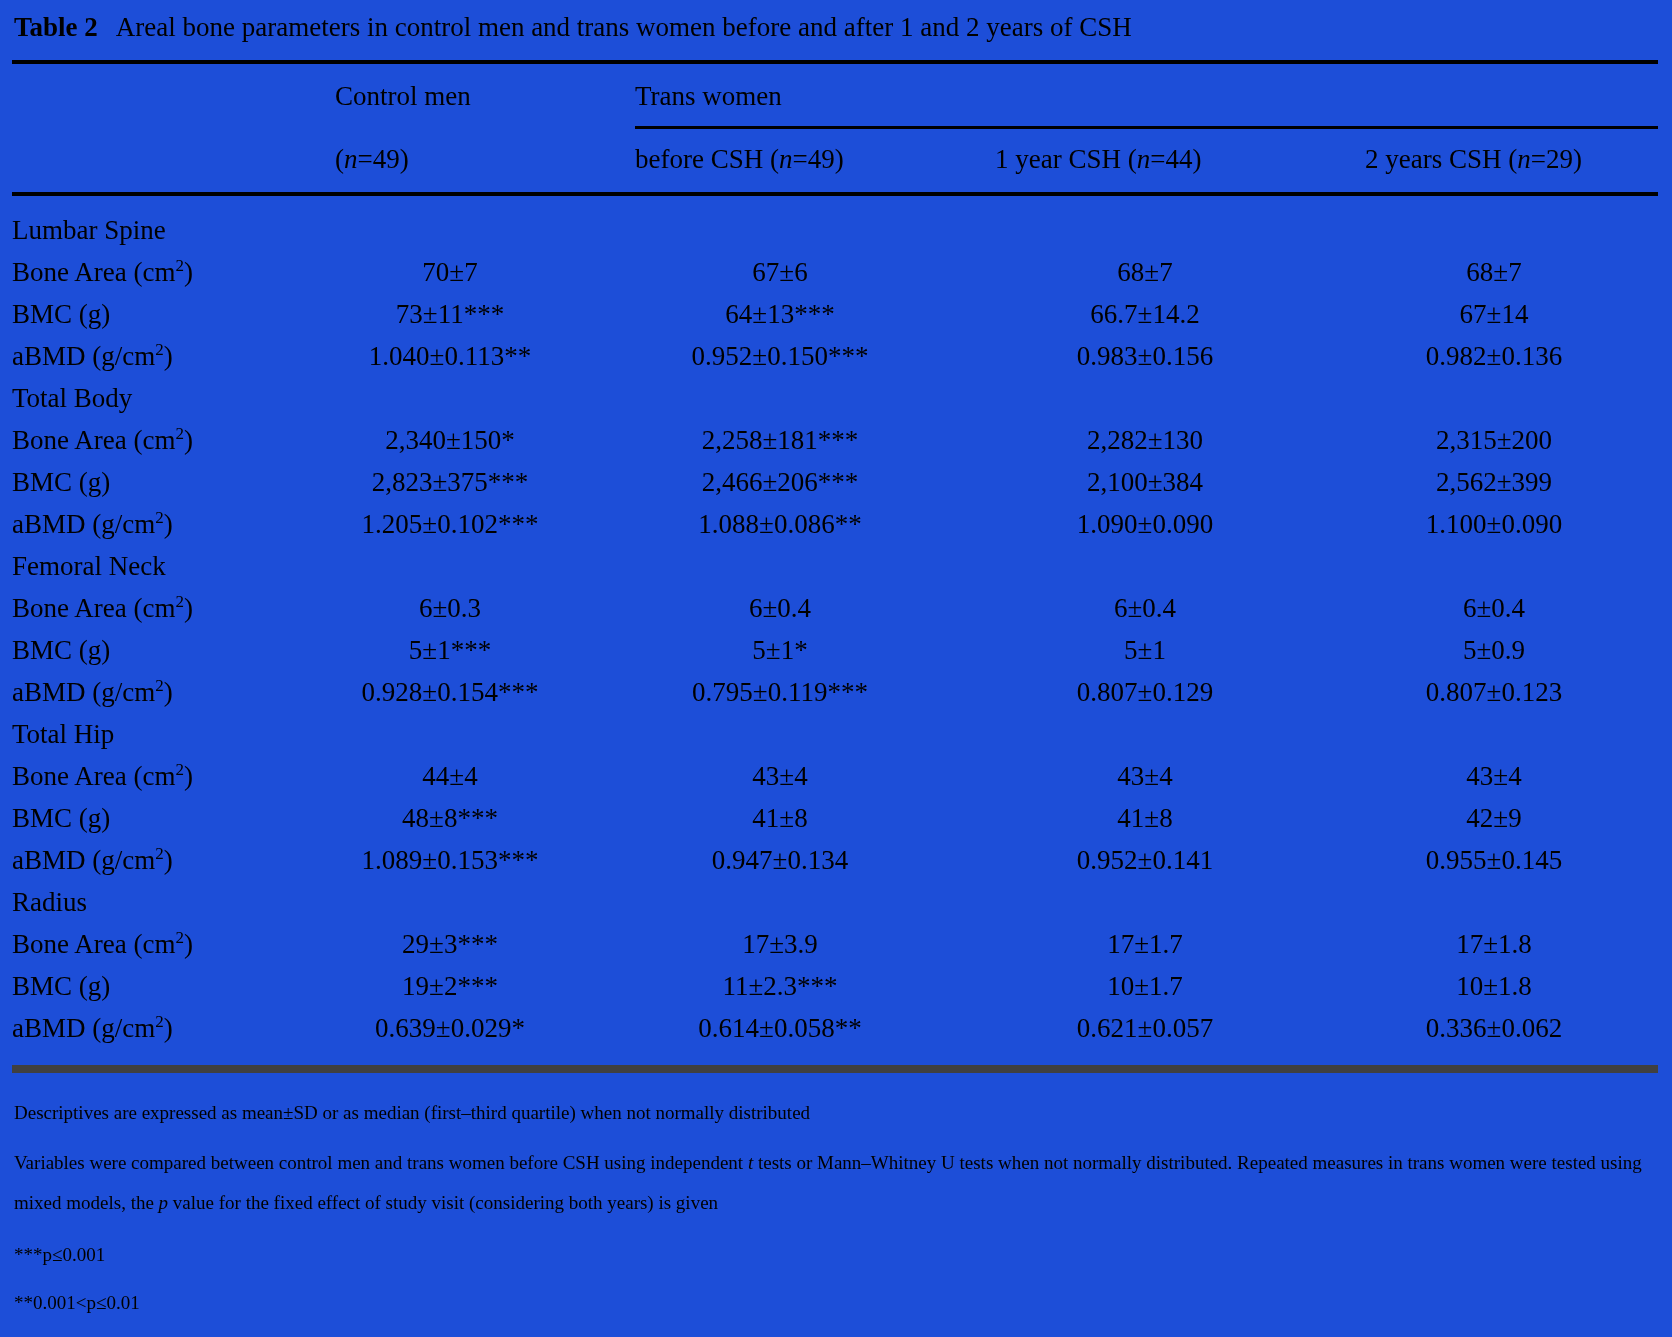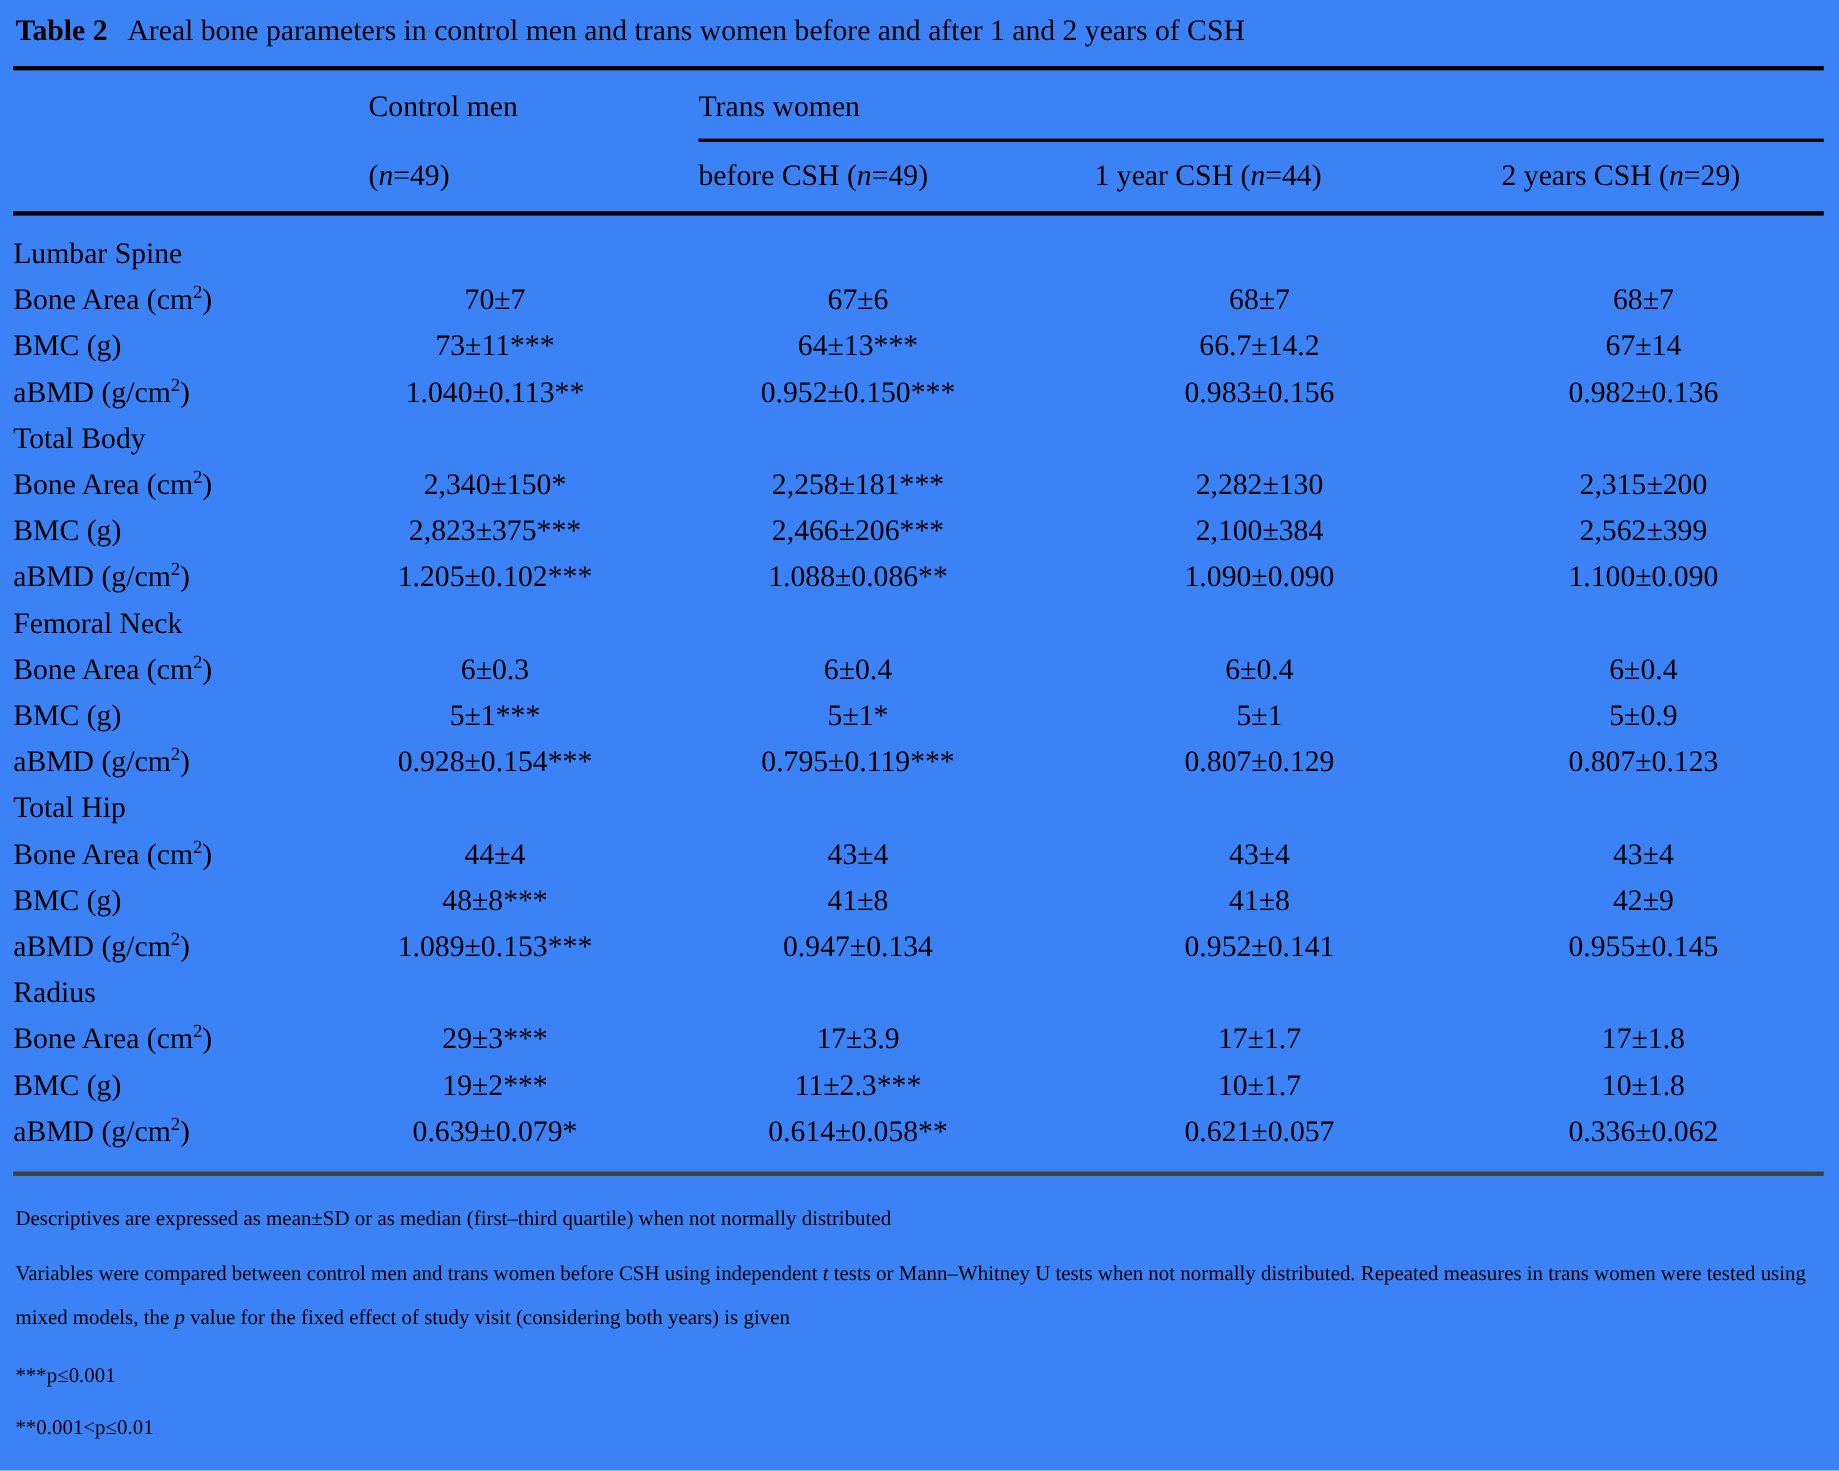--- a/index.html
+++ b/index.html
@@ -7,38 +7,38 @@
     padding: 0;
     background: #ffffff;
     color: #000000;
     font-family: "Liberation Serif", "DejaVu Serif", serif;
   }
   .page {
     width: 1672px;
     height: 1337px;
     box-sizing: border-box;
     padding: 8px 14px 0 12px;
-    background: #3b82f6;
+    background: #1d4ed8;
     overflow: hidden;
     font-family: Liberation Serif, serif;
   }
   .title {
     font-size: 27px;
     line-height: 34px;
     margin: 2px 0 0 2px;
     white-space: nowrap;
   }
   .title .tag { font-weight: bold; margin-right: 18px; }
   table.tbl {
     border-collapse: collapse;
     table-layout: fixed;
     width: 1646px;
     margin-top: 16px;
     border-top: 4px solid #000;
-    border-bottom: 4px solid #404040;
+    border-bottom: 8px solid #404040;
     font-size: 27px;
   }
   col.c1 { width: 288px; }
   col.c2 { width: 300px; }
   col.c3 { width: 360px; }
   col.c4 { width: 370px; }
   col.c5 { width: 328px; }
   th { font-weight: normal; text-align: left; vertical-align: top; padding: 0; }
   .group-row th { padding-top: 17px; }
   .group-row th.hdr { padding-left: 35px; }
@@ -212,21 +212,21 @@
       </tr>
       <tr>
         <td class="lbl"><span>BMC (g)</span><sup></sup><span></span></td>
         <td class="val">19±2***</td>
         <td class="val">11±2.3***</td>
         <td class="val">10±1.7</td>
         <td class="val">10±1.8</td>
       </tr>
       <tr>
         <td class="lbl"><span>aBMD (g/cm</span><sup>2</sup><span>)</span></td>
-        <td class="val">0.639±0.079*</td>
+        <td class="val">0.639±0.029*</td>
         <td class="val">0.614±0.058**</td>
         <td class="val">0.621±0.057</td>
         <td class="val">0.336±0.062</td>
       </tr>
 
     </tbody>
   </table>
 
   <div class="footnotes">
     <div class="fn">Descriptives are expressed as mean±SD or as median (first–third quartile) when not normally distributed</div>

